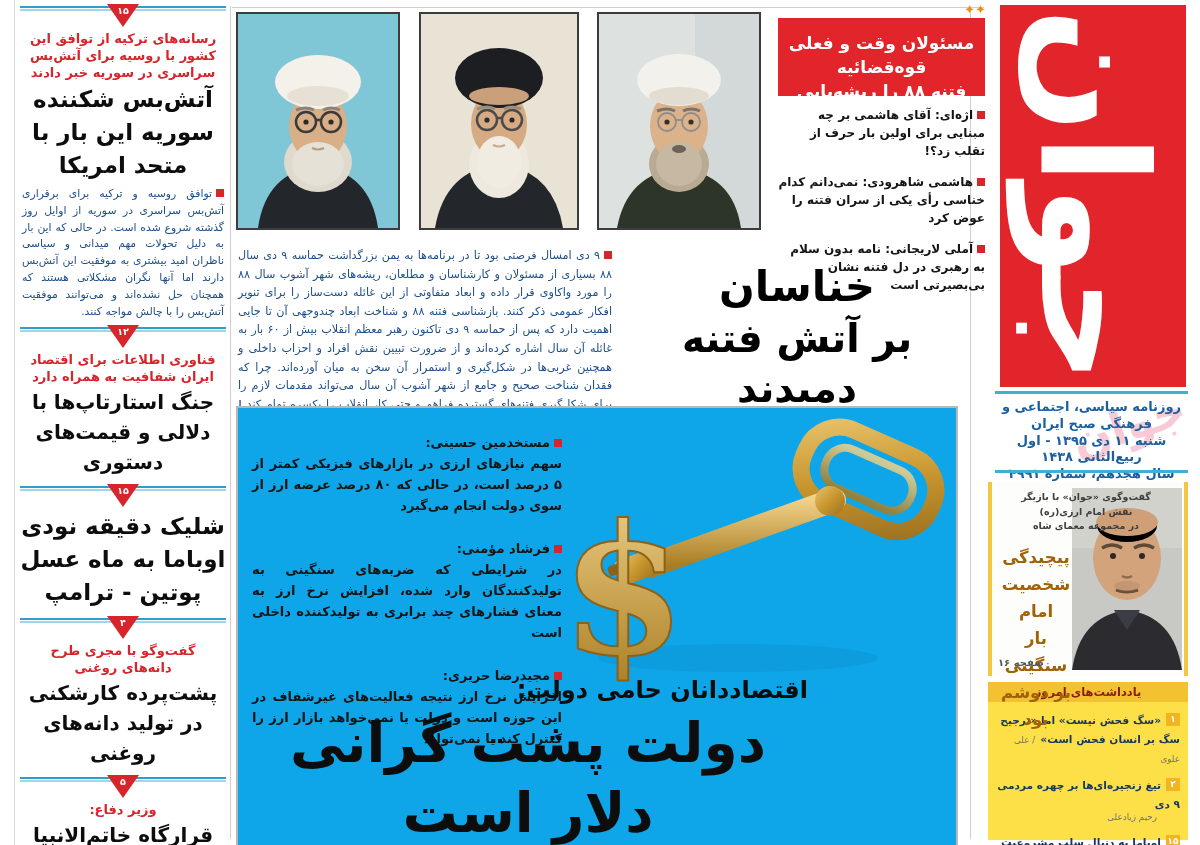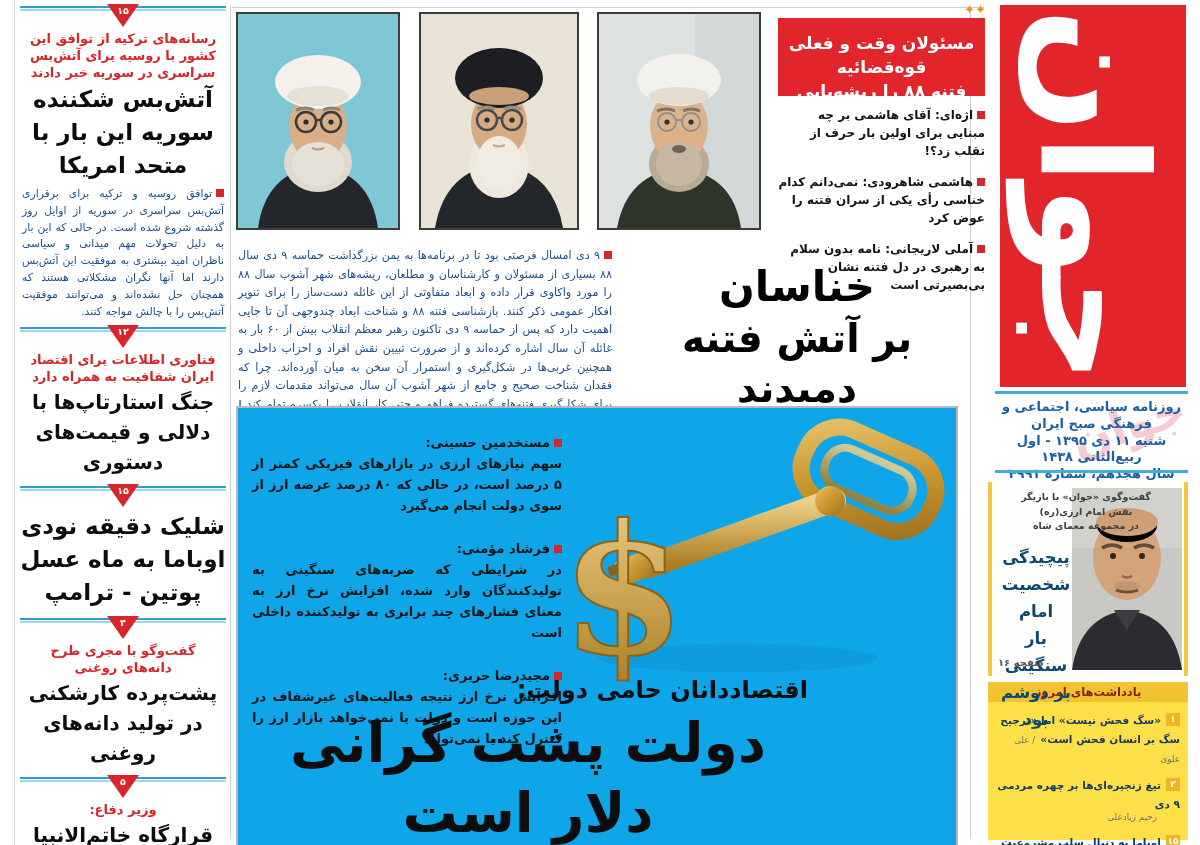--- a/index.html
+++ b/index.html
@@ -73,21 +73,21 @@
   .watermark { position:absolute; left:1070px; top:398px; color:#ef8ba4; opacity:.45; font-size:46px;
                font-weight:bold; transform:rotate(-18deg); z-index:0; }
 
   
   .interview { position:absolute; left:988px; top:482px; width:200px; height:194px; background:#fdfdfb; }
   .ybar { position:absolute; top:0; width:4px; height:100%; background:#f3c73f; }
   .iv-kicker { position:absolute; left:30px; top:8px; width:136px; text-align:center; z-index:3;
                font-size:9.5px; font-weight:bold; color:#3f3f3f; line-height:14.5px; }
   .iv-photo { position:absolute; left:84px; top:6px; width:110px; height:182px; z-index:1; }
   .iv-headline { position:absolute; left:6px; top:62px; width:84px; z-index:3; text-align:center;
-                 font-size:16.5px; font-weight:900; color:#0c4a6e; line-height:27px; }
+                 font-size:16.5px; font-weight:900; color:#a16207; line-height:27px; }
   .iv-pageref { position:absolute; left:10px; bottom:8px; z-index:3; font-size:10px; font-weight:bold; color:#555; }
 
   
   .notes-header { position:absolute; left:988px; top:682px; width:200px; height:20px; background:#f2c230;
                   color:#8a1d12; font-weight:900; font-size:11.5px; text-align:center; line-height:20px; }
   .notes { position:absolute; left:988px; top:702px; width:200px; height:138px; background:#fde047; padding:7px 8px; }
   .note { margin-bottom:8px; }
   .n-num { display:inline-block; width:14px; height:13px; background:#f0b51f; color:#fff; font-weight:bold;
            font-size:9px; text-align:center; line-height:13px; margin-left:5px; vertical-align:2px; }
   .n-title { font-size:10.6px; font-weight:bold; color:#17365f; line-height:15px; }

